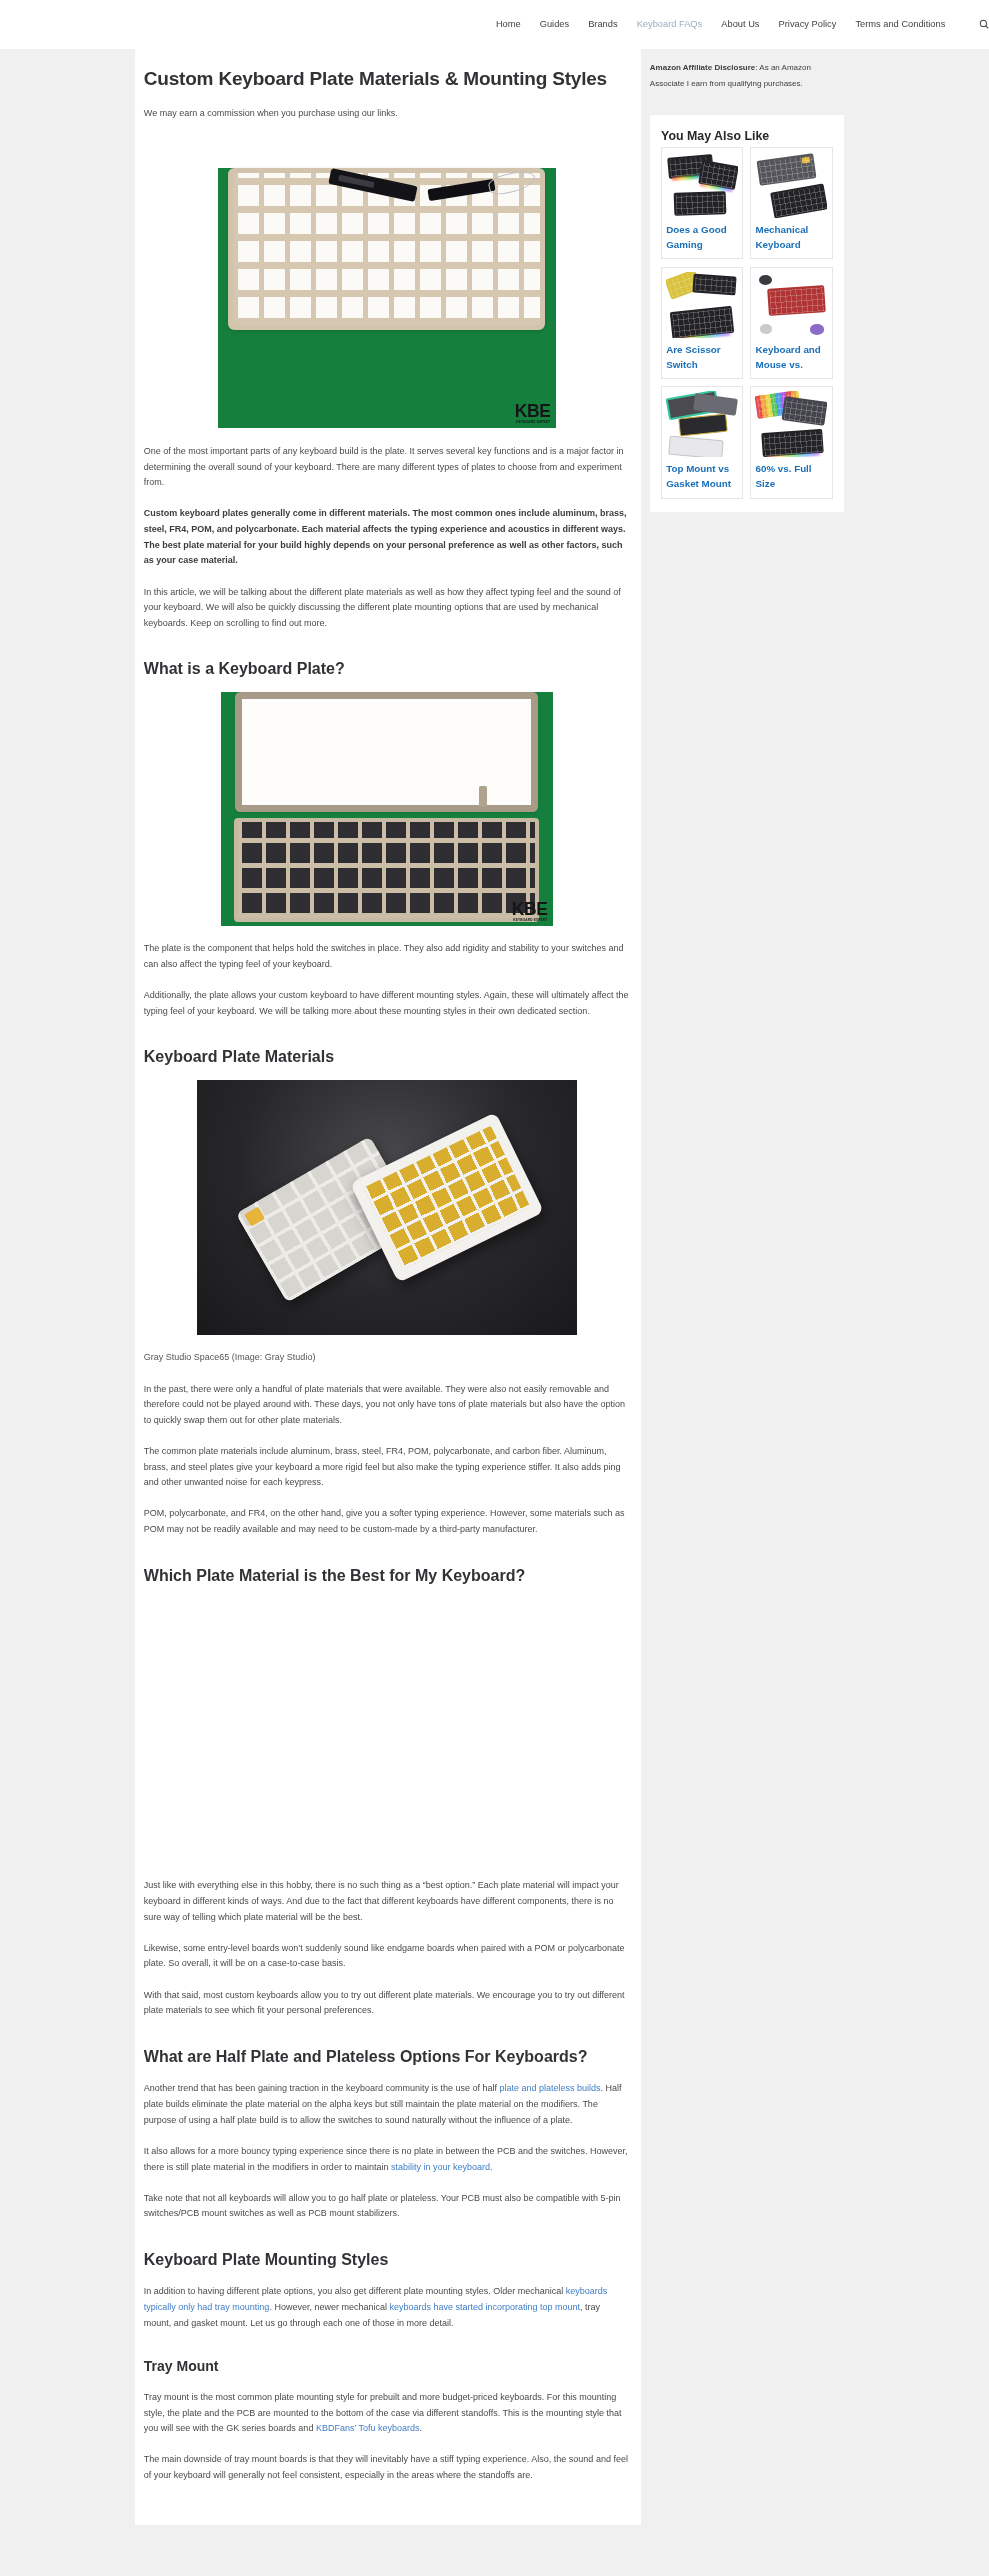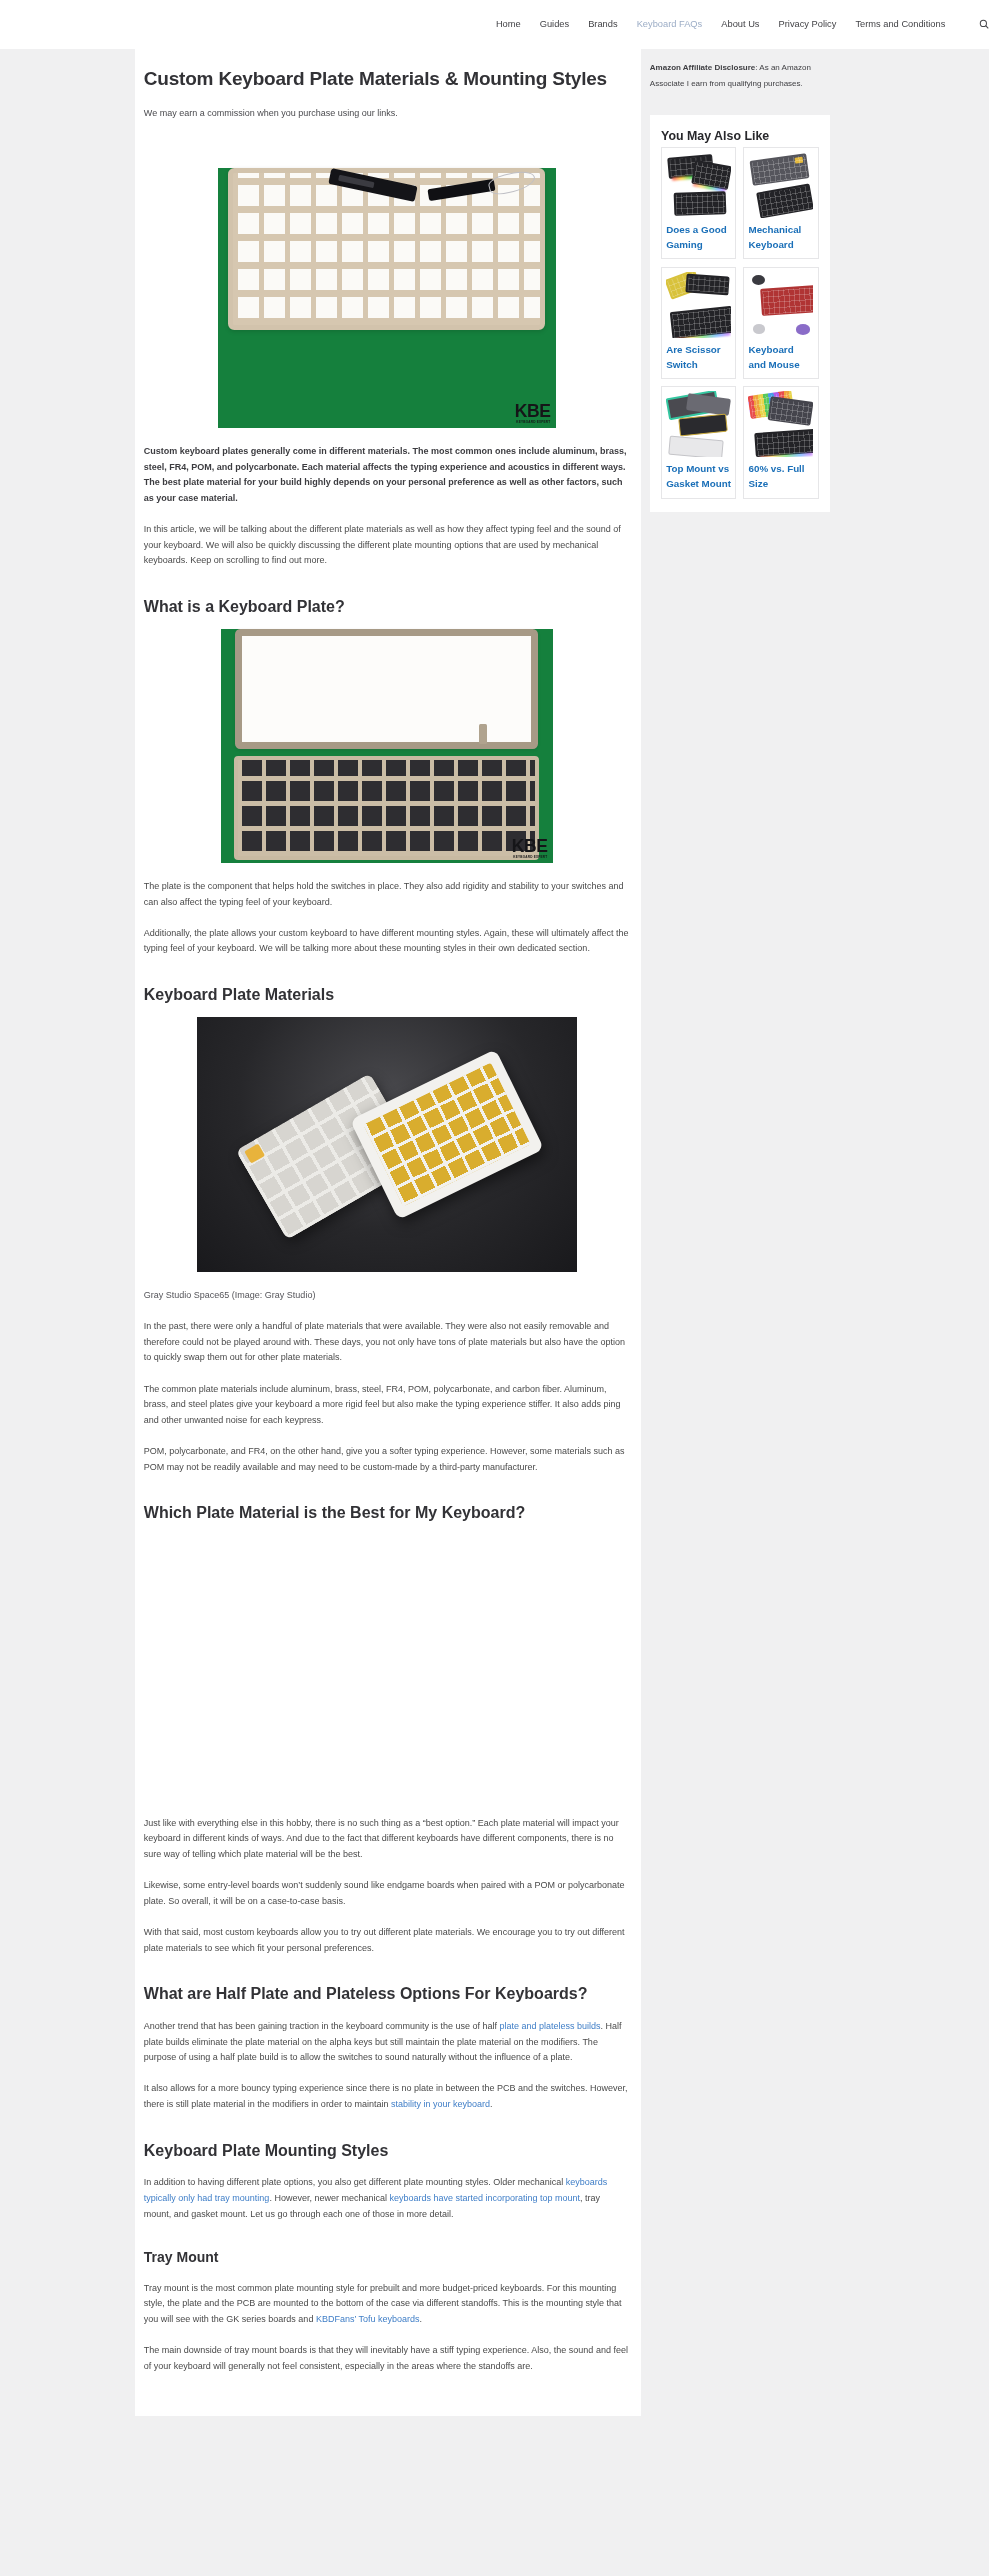--- a/index.html
+++ b/index.html
@@ -7,21 +7,21 @@
   a{cursor:pointer;}
   
   .site-header{background:#fff;height:49px;display:flex;align-items:center;justify-content:flex-end;}
   .main-nav{display:flex;align-items:center;gap:19px;}
   .main-nav a{font-size:9.3px;color:#434347;text-decoration:none;}
   .main-nav a.active{color:#9cadc6;}
   .search-btn{margin-left:14.4px;display:inline-flex;align-items:center;}
   
   .page{width:720px;margin:0 auto;display:flex;align-items:flex-start;}
   .main-col{width:506px;background:#fff;box-sizing:border-box;padding:1px 11.3px 26px 9.3px;}
-  .side-col{width:180px;margin-left:9.3px;padding-top:11.3px;box-sizing:border-box;}
+  .side-col{width:194px;margin-left:9.3px;padding-top:11.3px;box-sizing:border-box;}
   
   h1.page-title{font-size:19px;line-height:1.25;color:#323236;font-weight:600;margin:16.5px 0 0;letter-spacing:-0.2px;}
   .disclaimer{margin:14.4px 0 0;font-size:8.8px;color:#4a4a4e;}
   .main-col p{font-size:9px;line-height:1.74;margin:15.5px 0;}
   p.boldp{font-weight:bold;color:#3c3c40;}
   h2.sec{font-size:16px;color:#323236;font-weight:600;margin:29px 0 0;}
   h3.sub{font-size:14px;color:#323236;font-weight:600;margin:27px 0 0;}
   .lnk{color:#3f7ec7;text-decoration:none;}
   
   .fig{position:relative;margin:13.4px auto 0;background:#15803d;}
@@ -107,20 +107,21 @@
       <div class="tool-puller">
           <span class="wire"></span>
         </div>
       <div class="plate-hero"></div>
       <div class="kbe-logo">
         <span class="big">KBE</span>
         <small>KEYBOARD EXPERT</small>
       </div>
     </figure>
 
+    <p>One of the most important parts of any keyboard build is the plate. It serves several key functions and is a major factor in determining the overall sound of your keyboard. There are many different types of plates to choose from and experiment from.</p>
     <p class="boldp">Custom keyboard plates generally come in different materials. The most common ones include aluminum, brass, steel, FR4, POM, and polycarbonate. Each material affects the typing experience and acoustics in different ways. The best plate material for your build highly depends on your personal preference as well as other factors, such as your case material.</p>
     <p>In this article, we will be talking about the different plate materials as well as how they affect typing feel and the sound of your keyboard. We will also be quickly discussing the different plate mounting options that are used by mechanical keyboards. Keep on scrolling to find out more.</p>
 
     <h2 class="sec">What is a Keyboard Plate?</h2>
 
     <figure class="fig fig-case">
       <div class="case-frame">
           <span class="tab"></span>
         </div>
       <div class="plate-dark"></div>
@@ -154,20 +155,21 @@
     <div class="ad-space ad-1"></div>
 
     <p>Just like with everything else in this hobby, there is no such thing as a “best option.” Each plate material will impact your keyboard in different kinds of ways. And due to the fact that different keyboards have different components, there is no sure way of telling which plate material will be the best.</p>
     <p>Likewise, some entry-level boards won’t suddenly sound like endgame boards when paired with a POM or polycarbonate plate. So overall, it will be on a case-to-case basis.</p>
     <p>With that said, most custom keyboards allow you to try out different plate materials. We encourage you to try out different plate materials to see which fit your personal preferences.</p>
 
     <h2 class="sec">What are Half Plate and Plateless Options For Keyboards?</h2>
 
     <p><span>Another trend that has been gaining traction in the keyboard community is the use of half </span><a class="lnk">plate and plateless builds</a><span>. Half plate builds eliminate the plate material on the alpha keys but still maintain the plate material on the modifiers. The purpose of using a half plate build is to allow the switches to sound naturally without the influence of a plate.</span></p>
     <p><span>It also allows for a more bouncy typing experience since there is no plate in between the PCB and the switches. However, there is still plate material in the modifiers in order to maintain </span><a class="lnk">stability in your keyboard</a><span>.</span></p>
+    <p>Take note that not all keyboards will allow you to go half plate or plateless. Your PCB must also be compatible with 5-pin switches/PCB mount switches as well as PCB mount stabilizers.</p>
 
     <h2 class="sec">Keyboard Plate Mounting Styles</h2>
 
     <p><span>In addition to having different plate options, you also get different plate mounting styles. Older mechanical </span><a class="lnk">keyboards typically only had tray mounting</a><span>. However, newer mechanical </span><a class="lnk">keyboards have started incorporating top mount</a><span>, tray mount, and gasket mount. Let us go through each one of those in more detail.</span></p>
 
     <h3 class="sub">Tray Mount</h3>
     <p><span>Tray mount is the most common plate mounting style for prebuilt and more budget-priced keyboards. For this mounting style, the plate and the PCB are mounted to the bottom of the case via different standoffs. This is the mounting style that you will see with the GK series boards and </span><a class="lnk">KBDFans’ Tofu keyboards</a><span>.</span></p>
     <p>The main downside of tray mount boards is that they will inevitably have a stiff typing experience. Also, the sound and feel of your keyboard will generally not feel consistent, especially in the areas where the standoffs are.</p>
 
   </main>

